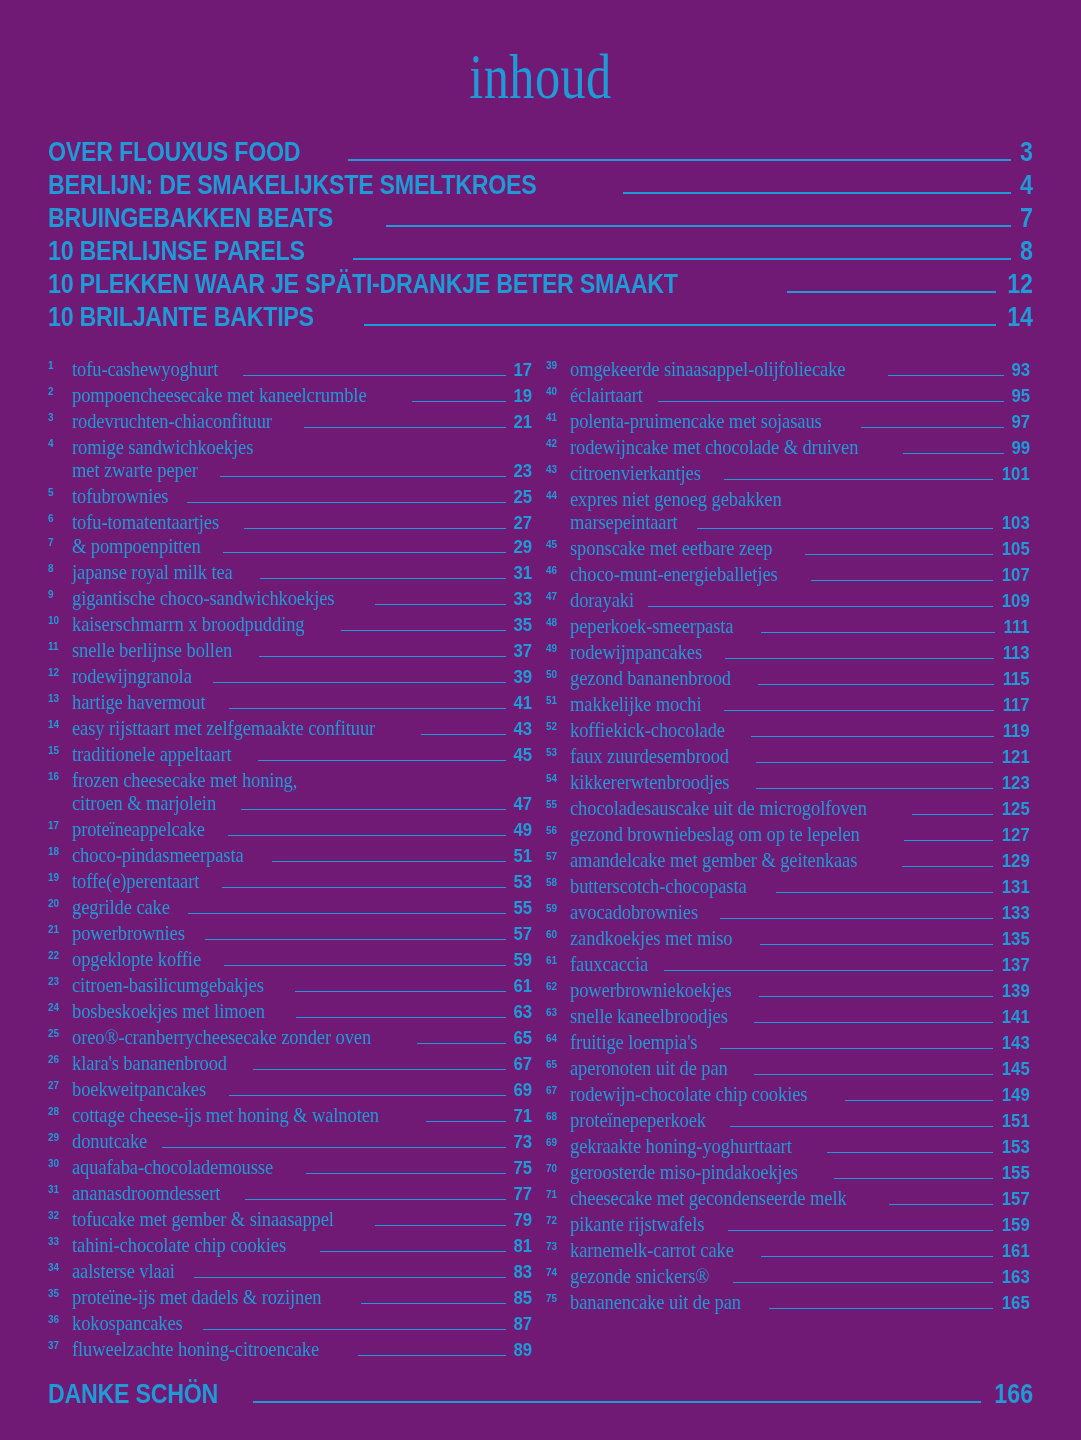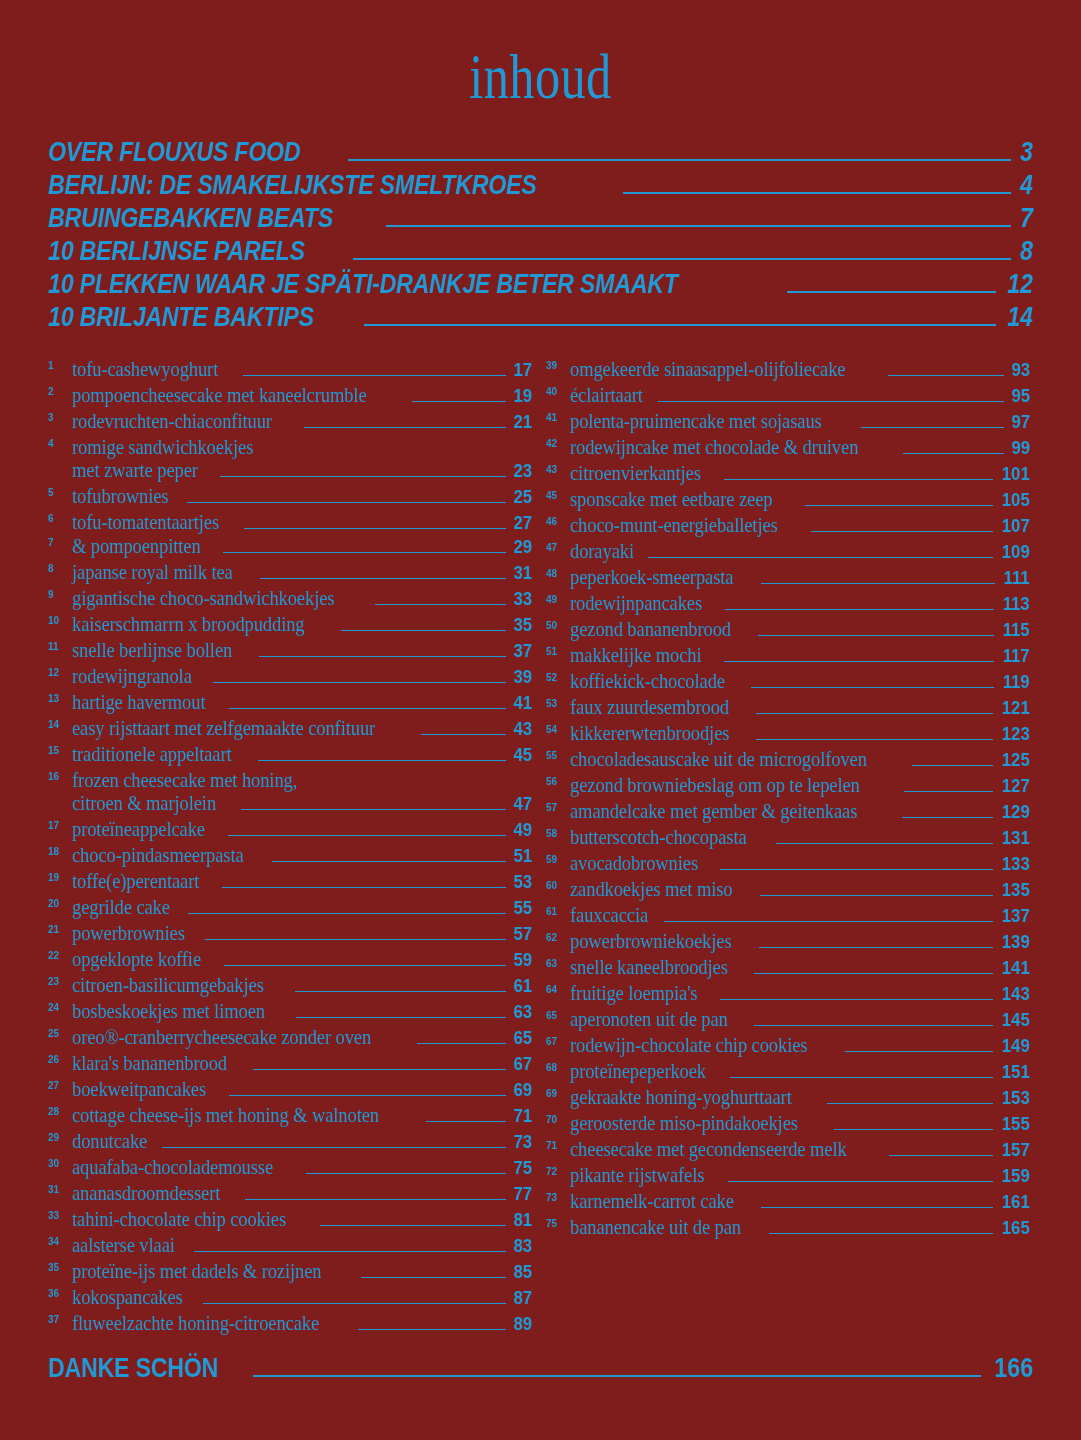--- a/index.html
+++ b/index.html
@@ -5,21 +5,21 @@
 <style>
   html, body {
     margin: 0;
     padding: 0;
     background: #231f20;
   }
   .page {
     position: relative;
     width: 1081px;
     height: 1440px;
-    background: #7f1d1d;
+    background: #701a75;
     color: #1f9ad6;
     font-family: "Liberation Serif", serif;
     overflow: hidden;
     box-sizing: border-box;
   }
 
   
   .title {
     text-align: center;
     font-family: "Liberation Serif", serif;
@@ -29,21 +29,20 @@
     padding-top: 46px;
     letter-spacing: 0.5px;
     font-weight: 400;
     transform: scaleX(0.80);
     transform-origin: 50% 50%;
   }
 
   
   .sections {
     margin: 30px 48px 0 48px;
-    font-style: italic;
   }
   .srow {
     display: flex;
     align-items: baseline;
     height: 33px;
   }
   .slabel {
     font-family: "Liberation Sans", sans-serif;
     font-weight: 700;
     font-size: 27px;
@@ -432,20 +431,28 @@
         </div>
         <div class="entry">
           <span class="enum">31</span>
           <div class="srow eline">
             <span class="etext">ananasdroomdessert</span>
             <span class="eleader"></span>
             <span class="epage">77</span>
           </div>
         </div>
         <div class="entry">
+          <span class="enum">32</span>
+          <div class="srow eline">
+            <span class="etext">tofucake met gember &amp; sinaasappel</span>
+            <span class="eleader"></span>
+            <span class="epage">79</span>
+          </div>
+        </div>
+        <div class="entry">
           <span class="enum">33</span>
           <div class="srow eline">
             <span class="etext">tahini-chocolate chip cookies</span>
             <span class="eleader"></span>
             <span class="epage">81</span>
           </div>
         </div>
         <div class="entry">
           <span class="enum">34</span>
           <div class="srow eline">
@@ -513,20 +520,31 @@
           </div>
         </div>
         <div class="entry">
           <span class="enum">43</span>
           <div class="srow eline">
             <span class="etext">citroenvierkantjes</span>
             <span class="eleader"></span>
             <span class="epage">101</span>
           </div>
         </div>
+        <div class="entry two">
+          <span class="enum">44</span>
+          <div class="eline">
+            <span class="etext">expres niet genoeg gebakken</span>
+          </div>
+          <div class="srow eline cont">
+            <span class="etext">marsepeintaart</span>
+            <span class="eleader"></span>
+            <span class="epage">103</span>
+          </div>
+        </div>
         <div class="entry">
           <span class="enum">45</span>
           <div class="srow eline">
             <span class="etext">sponscake met eetbare zeep</span>
             <span class="eleader"></span>
             <span class="epage">105</span>
           </div>
         </div>
         <div class="entry">
           <span class="enum">46</span>
@@ -735,20 +753,28 @@
             <span class="eleader"></span>
             <span class="epage">159</span>
           </div>
         </div>
         <div class="entry">
           <span class="enum">73</span>
           <div class="srow eline">
             <span class="etext">karnemelk-carrot cake</span>
             <span class="eleader"></span>
             <span class="epage">161</span>
+          </div>
+        </div>
+        <div class="entry">
+          <span class="enum">74</span>
+          <div class="srow eline">
+            <span class="etext">gezonde snickers®</span>
+            <span class="eleader"></span>
+            <span class="epage">163</span>
           </div>
         </div>
         <div class="entry">
           <span class="enum">75</span>
           <div class="srow eline">
             <span class="etext">bananencake uit de pan</span>
             <span class="eleader"></span>
             <span class="epage">165</span>
           </div>
         </div>

